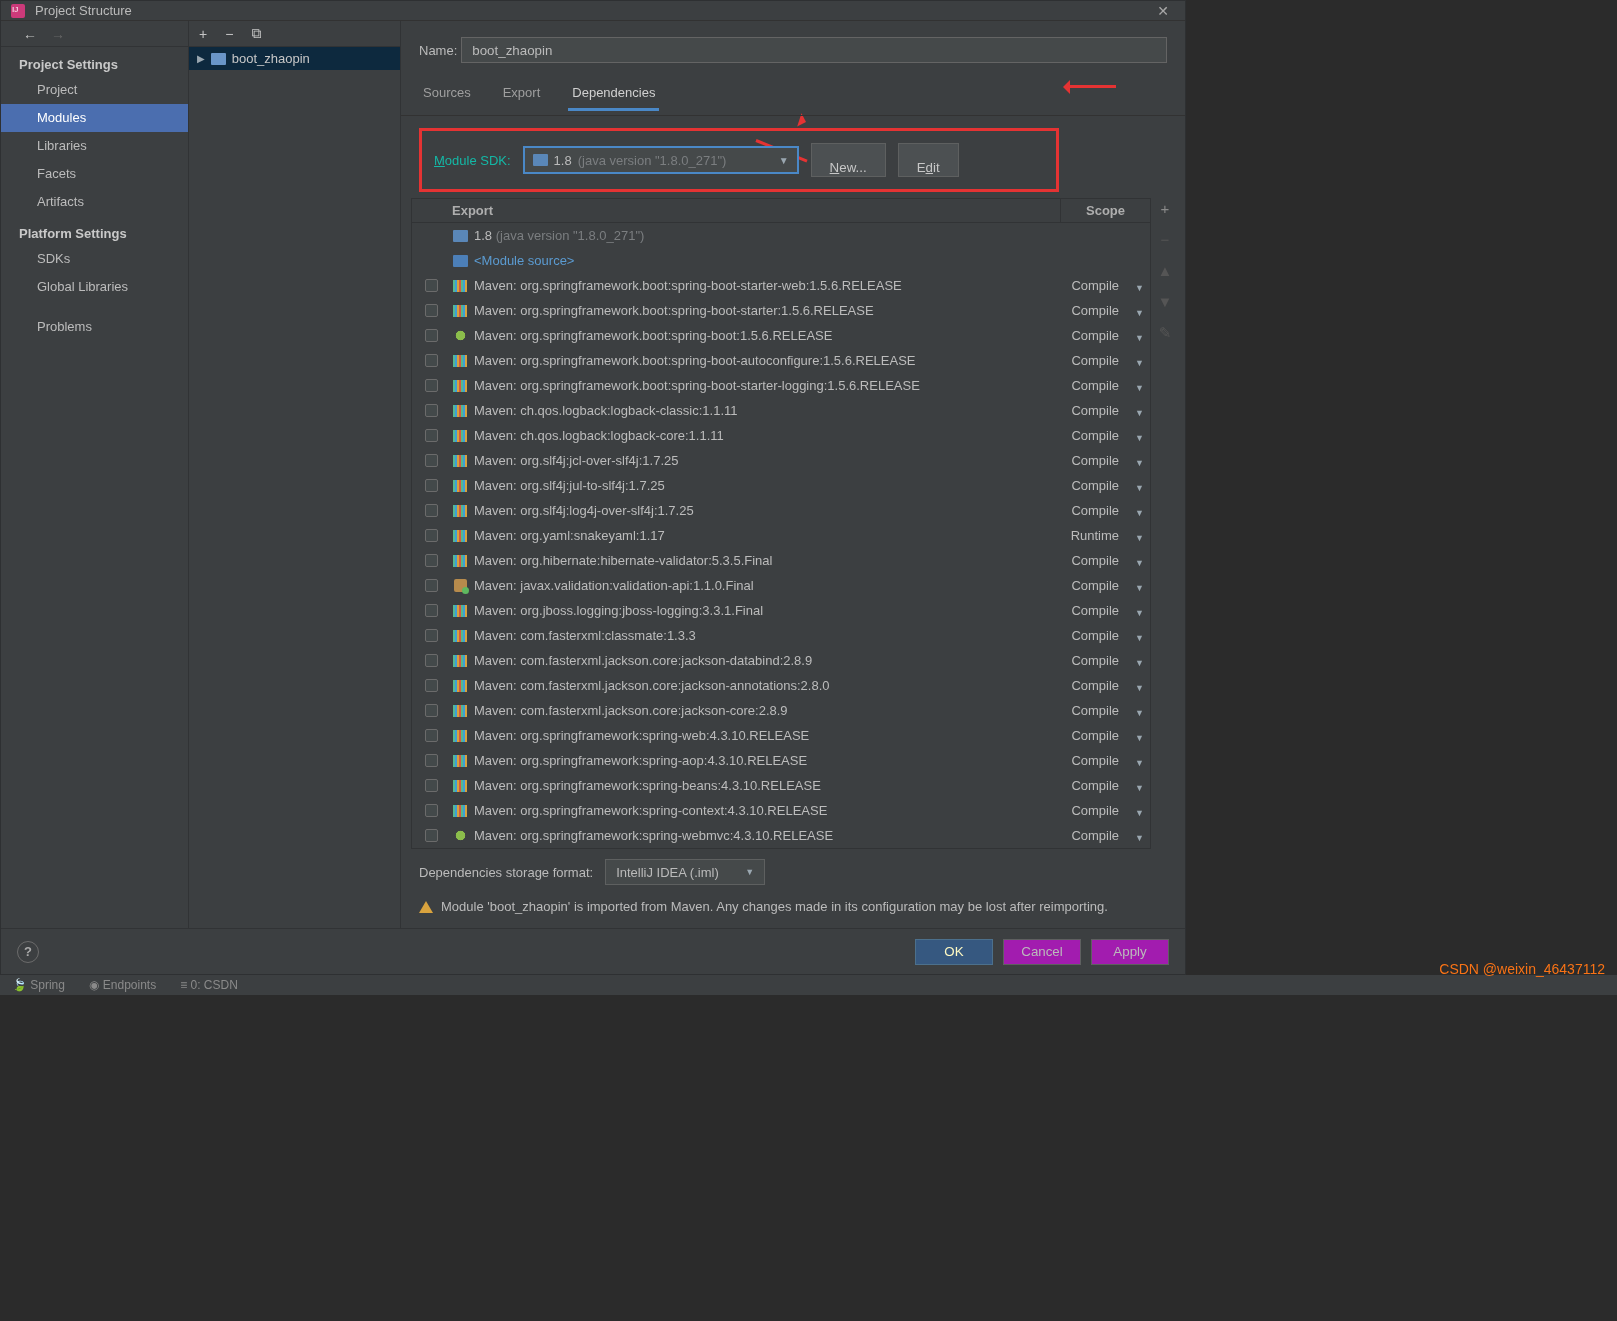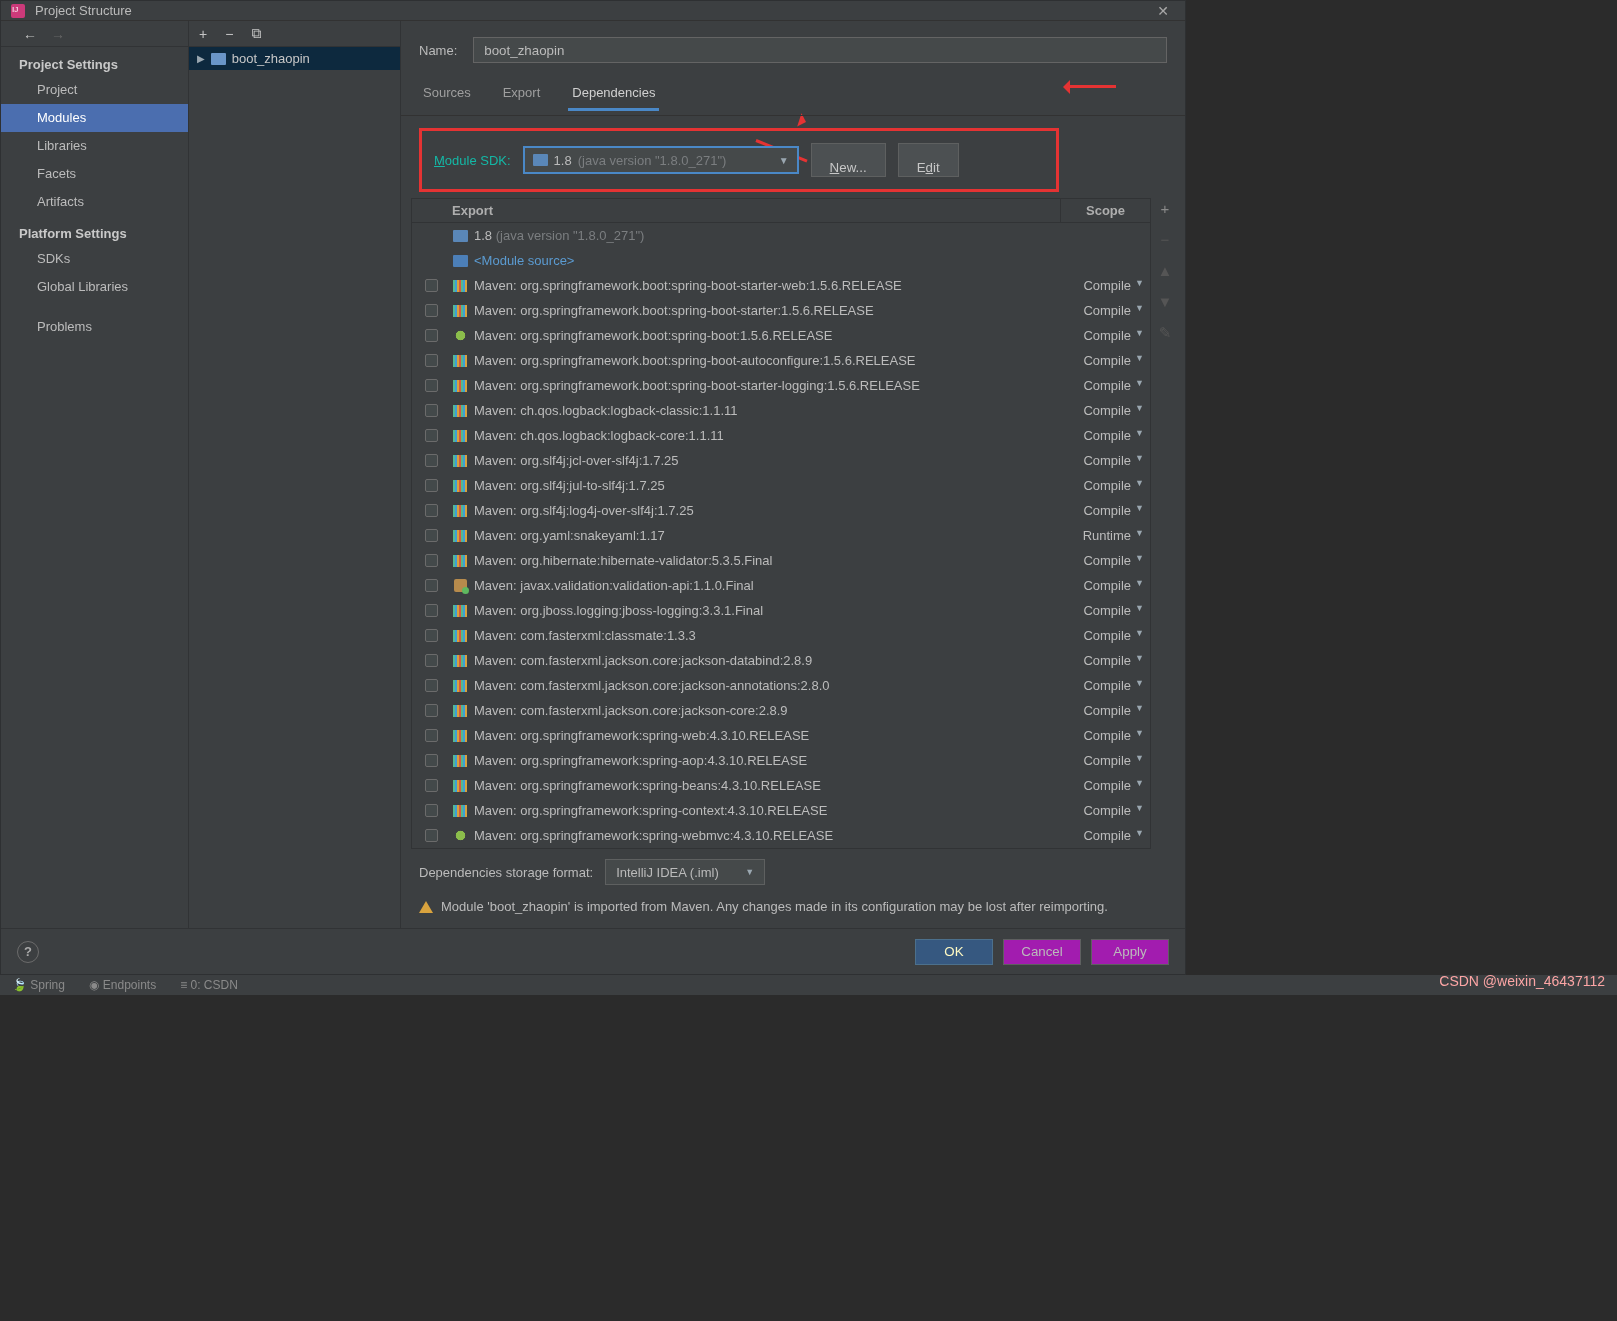--- a/index.html
+++ b/index.html
@@ -120,21 +120,21 @@
     
     .main {
         flex: 1;
         display: flex;
         flex-direction: column;
         min-width: 0;
     }
     .name-row {
         display: flex;
         align-items: center;
-        gap: 16px;
+        gap: 4px;
         padding: 16px 18px 12px;
     }
     .name-row label { color: #bbbbbb; }
     .text-input {
         flex: 1;
         background: #45494a;
         border: 1px solid #646464;
         color: #bbb;
         padding: 4px 10px;
         height: 26px;
@@ -279,23 +279,23 @@
     .jdk-icon{ width:15px;height:12px; background:#5a87b8; display:inline-block; border-radius:1px;}
     .mod-icon{ width:15px;height:12px; background:#4c7fb8; display:inline-block; border-radius:1px;}
     .leaf-icon{ width:13px;height:13px; background: radial-gradient(#8bbd4b 50%, #3c3f41 55%); border-radius:50%; display:inline-block;}
     .box-icon{ width:13px;height:13px; background:#b78b4c; border-radius:2px; display:inline-block; position:relative;}
     .box-icon::after{content:"";position:absolute;right:-2px;bottom:-2px;width:7px;height:7px;border-radius:50%;background:#5fb95f;}
     .dep-row .name { flex:1; padding-left:4px; white-space:nowrap; overflow:hidden; text-overflow:ellipsis;}
     .dep-row .name .dim { color:#7b7e80;}
     .dep-row .name.link { color:#5b9bd1;}
     .dep-row .scope {
         width: 90px;
-        display:flex; align-items:flex-start; justify-content:flex-end;
+        display:flex; align-items:flex-end; justify-content:flex-end;
         padding-right: 6px;
-        gap:4px;
+        gap:16px;
     }
     .dep-row .scope .caret{font-size:9px; color:#9aa7b0;}
 
     .side-tools {
         width: 28px;
         display: flex;
         flex-direction: column;
         align-items: center;
         gap: 14px;
         padding-top: 2px;
@@ -346,22 +346,22 @@
     }
     .d-btn.primary{ background:#365880; border-color:#4c708c; color:#fef9c3;}
 
     
     .ide-status{
         position:absolute; left:0; right:0; top:975px; height:20px;
         background:#3c3f41; color:#8a8a8a; font-size:12px;
         display:flex; align-items:center; gap:24px; padding:0 12px;
     }
     .watermark{
-        position:absolute; right:12px; bottom:332px;
-        color:#fca5a5; font-size:14px;
+        position:absolute; right:12px; bottom:344px;
+        color:#f97316; font-size:14px;
     }
     .big-bg{
         position:absolute; left:1186px; top:0; width:431px; height:1321px;
         background:#2b2b2b;
     }
     .big-bg2{
         position:absolute; left:0; top:995px; width:1617px; height:326px;
         background:#2b2b2b;
     }
 

